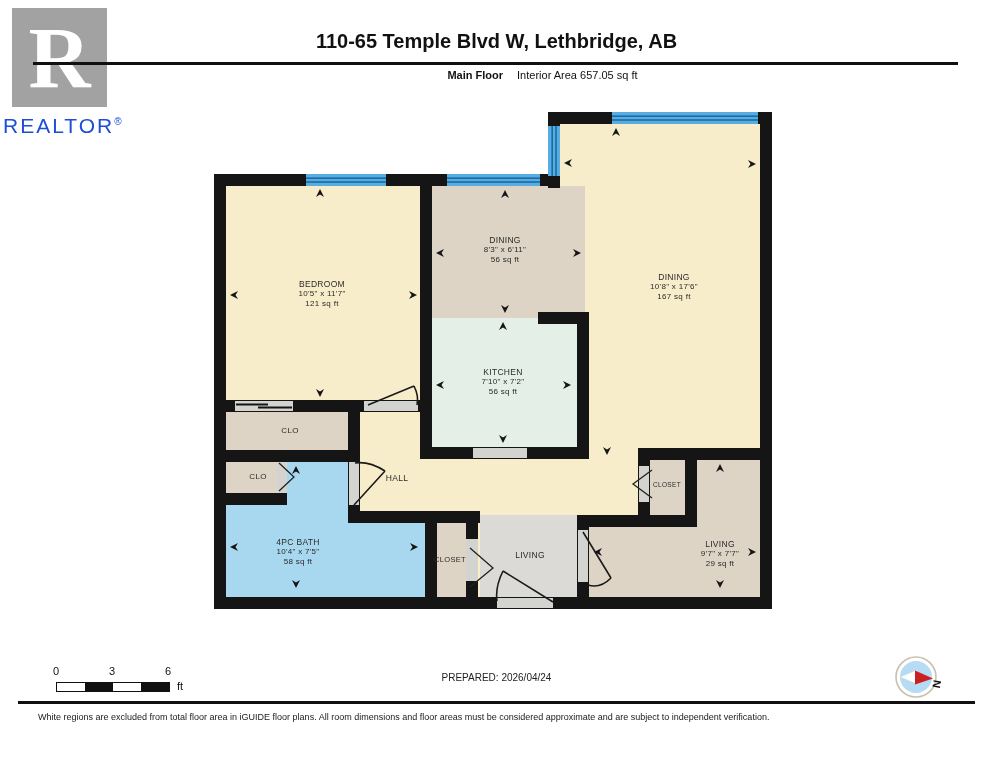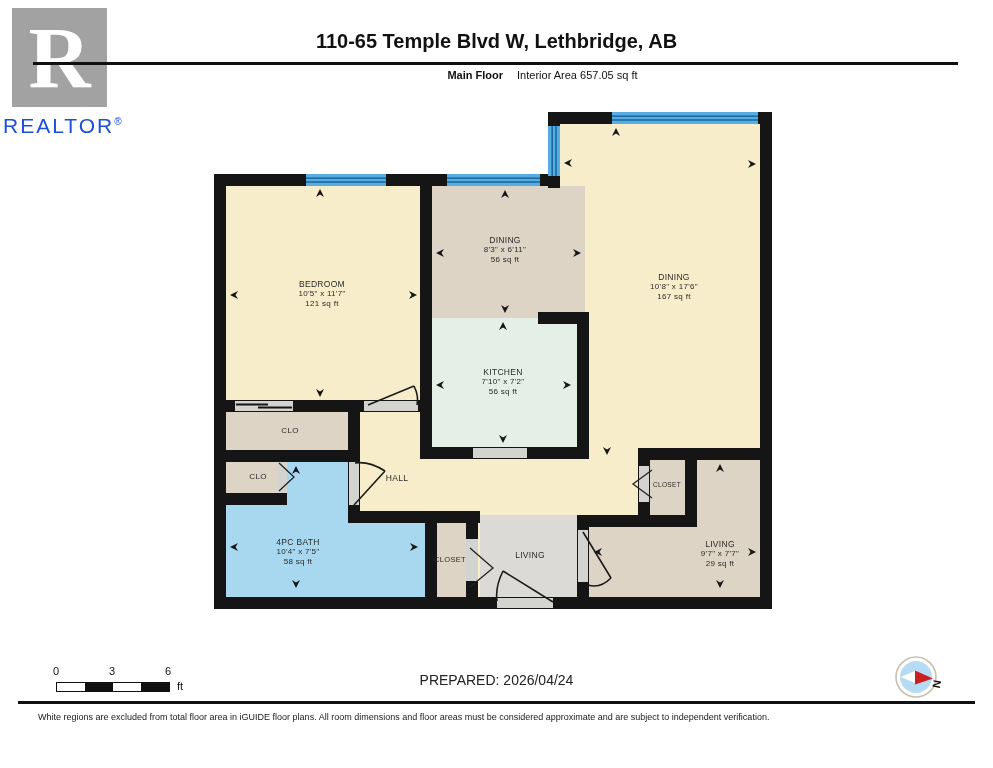--- a/index.html
+++ b/index.html
@@ -25,21 +25,21 @@
   .rlabel .nm{font-size:8.5px;line-height:10px;}
   .rlabel .dm,.rlabel .ar{font-size:8px;line-height:10px;}
   .slabel{position:absolute;text-align:center;color:#2a2a2a;z-index:4;letter-spacing:.3px;font-size:8.5px;}
   
   .scale-ticks span{position:absolute;top:665px;width:14px;text-align:center;font-size:11px;z-index:2;}
   .scale-bar{position:absolute;left:56px;top:682px;width:112px;height:8px;border:1px solid #111;
              display:flex;z-index:2;}
   .scale-bar div{flex:1 1 25%;}
   .sb-w{background:#fff;} .sb-b{background:#111;}
   .scale-unit{position:absolute;left:177px;top:680px;font-size:11px;z-index:2;}
-  .prepared{position:absolute;left:0;right:0;top:672px;text-align:center;font-size:14px;color:#222;z-index:2;}
+  .prepared{position:absolute;left:0;right:0;top:672px;text-align:center;font-size:10px;color:#222;z-index:2;}
   .compass{position:absolute;left:893px;top:654px;z-index:2;}
   .compass-n{position:absolute;left:933px;top:678px;font-size:11px;font-weight:700;
              transform:rotate(100deg);z-index:2;}
   .footer-divider{position:absolute;left:18px;top:701px;width:957px;height:3px;background:#101010;z-index:2;}
   .disclaimer{position:absolute;left:38px;top:712px;right:20px;font-size:9px;color:#1a1a1a;z-index:2;}
 </style>
 </head>
 <body>
 
 <div class="page">

